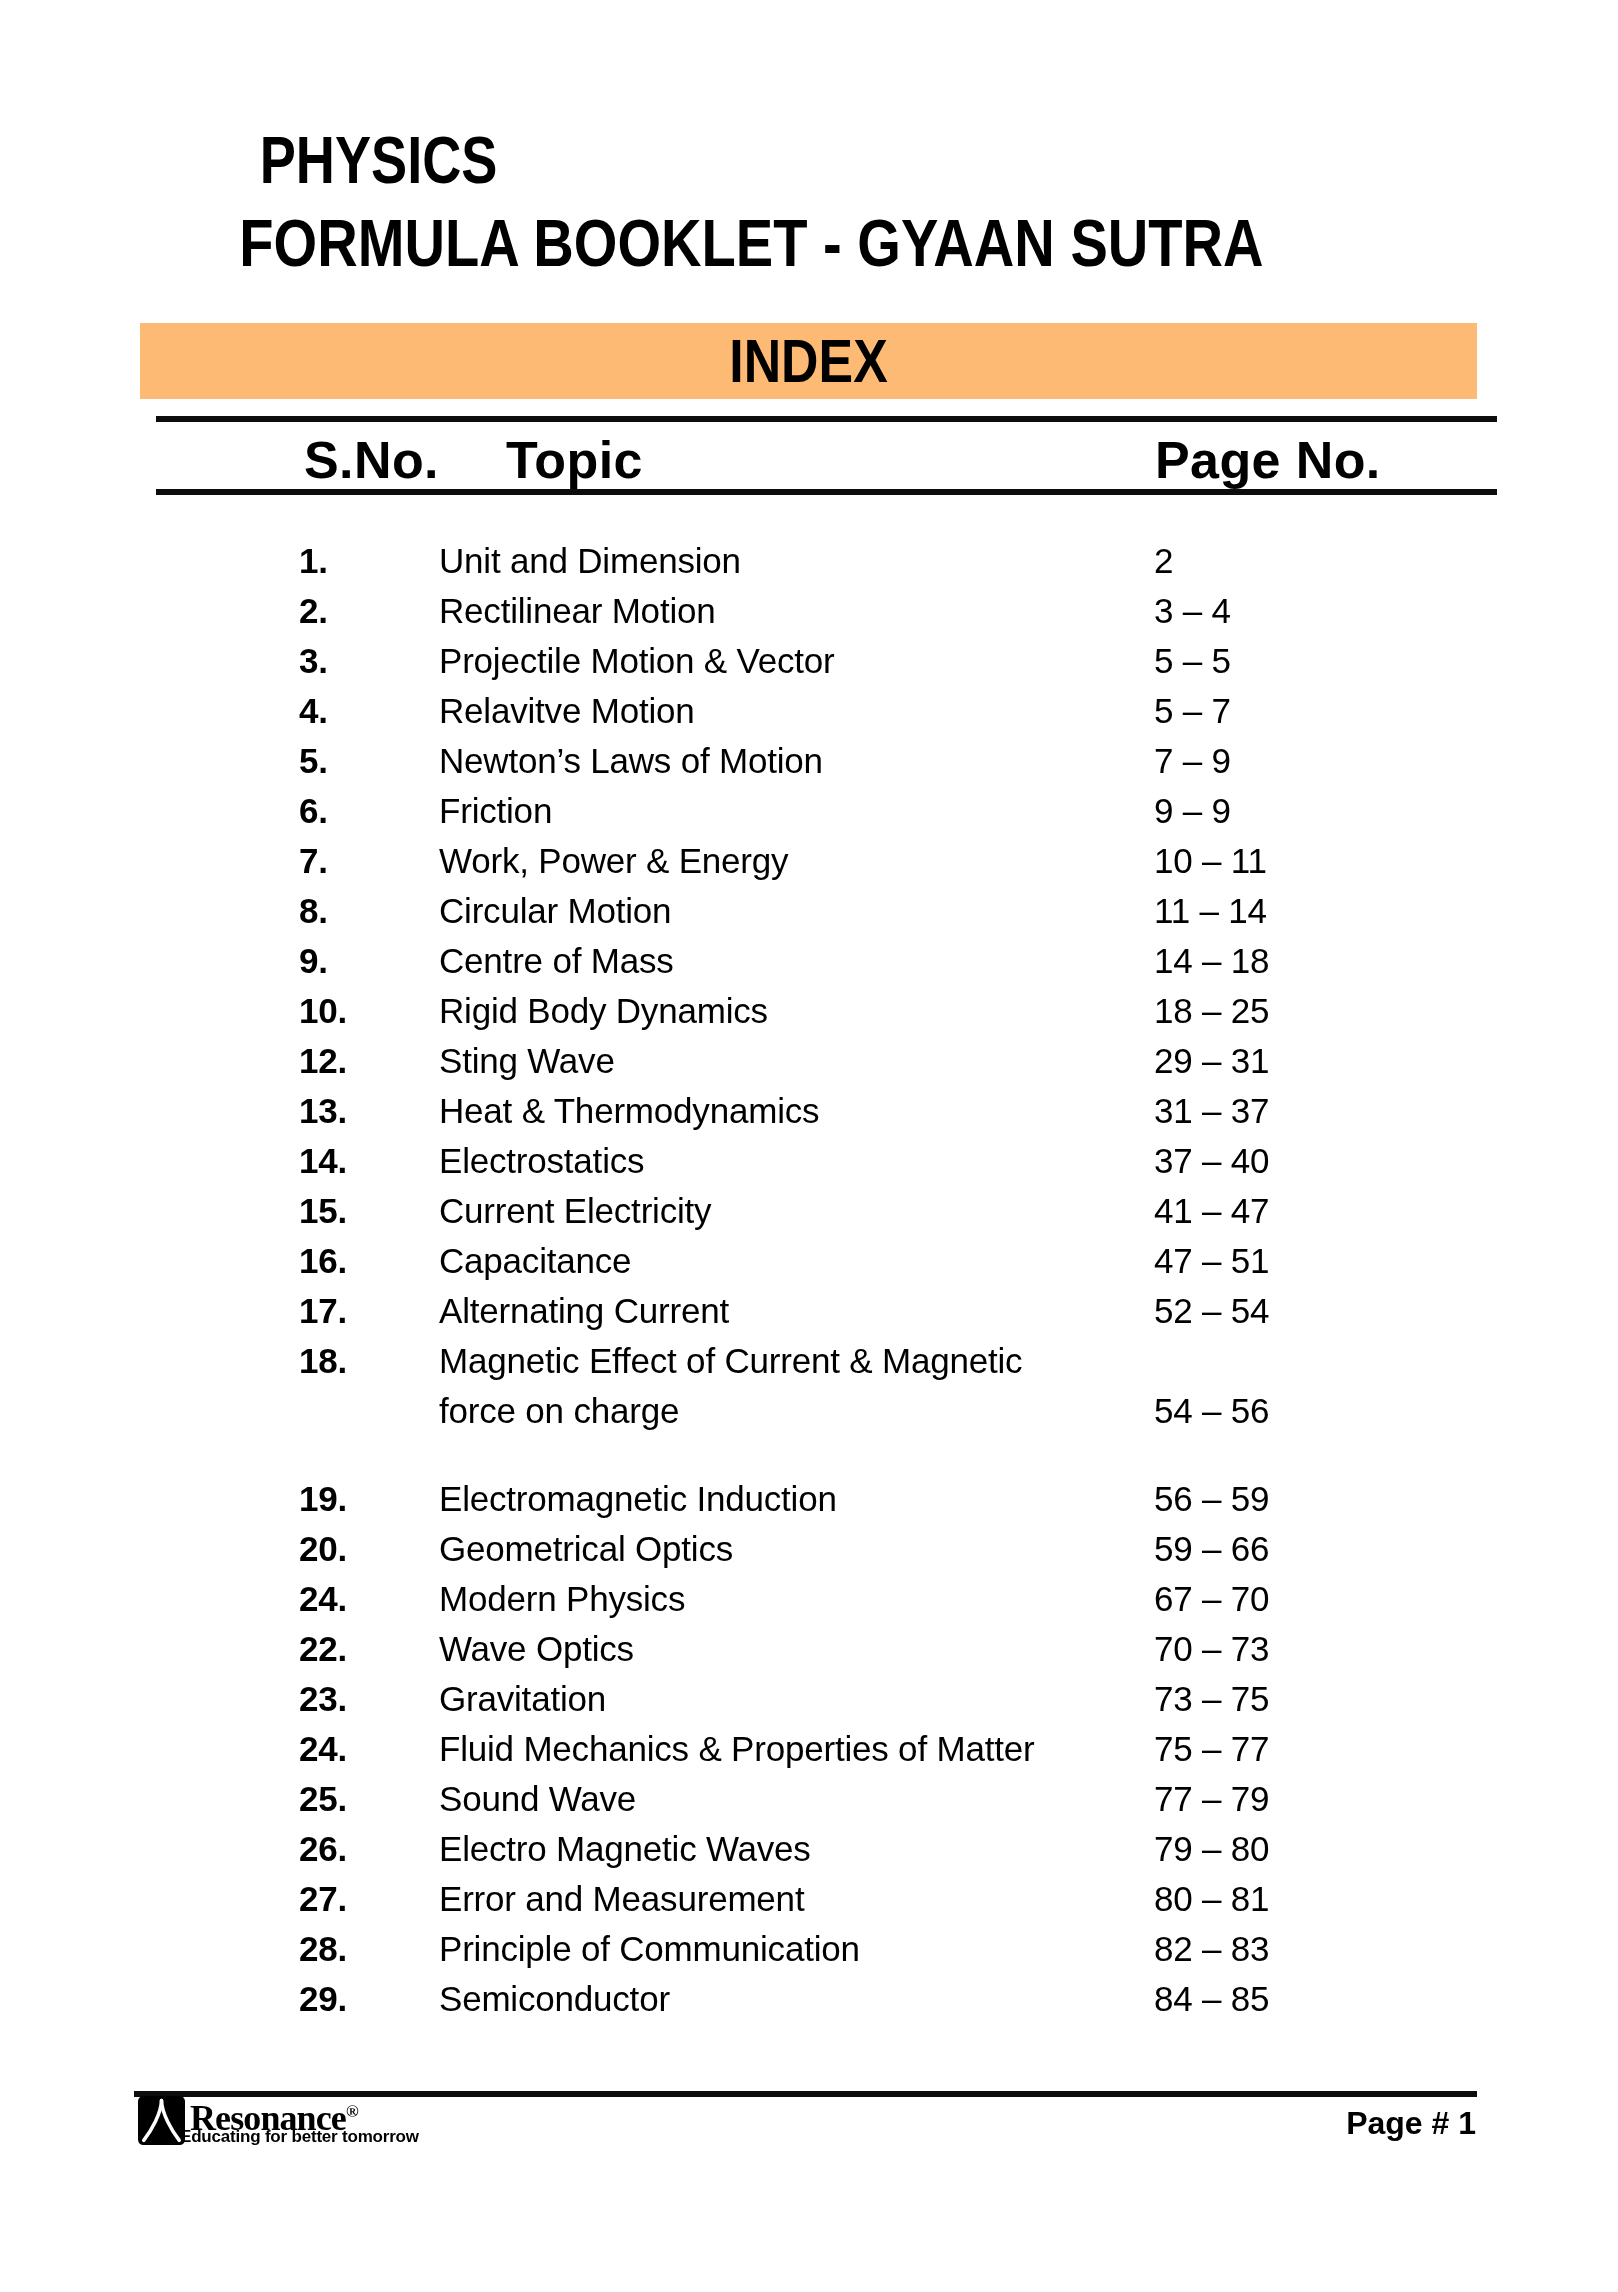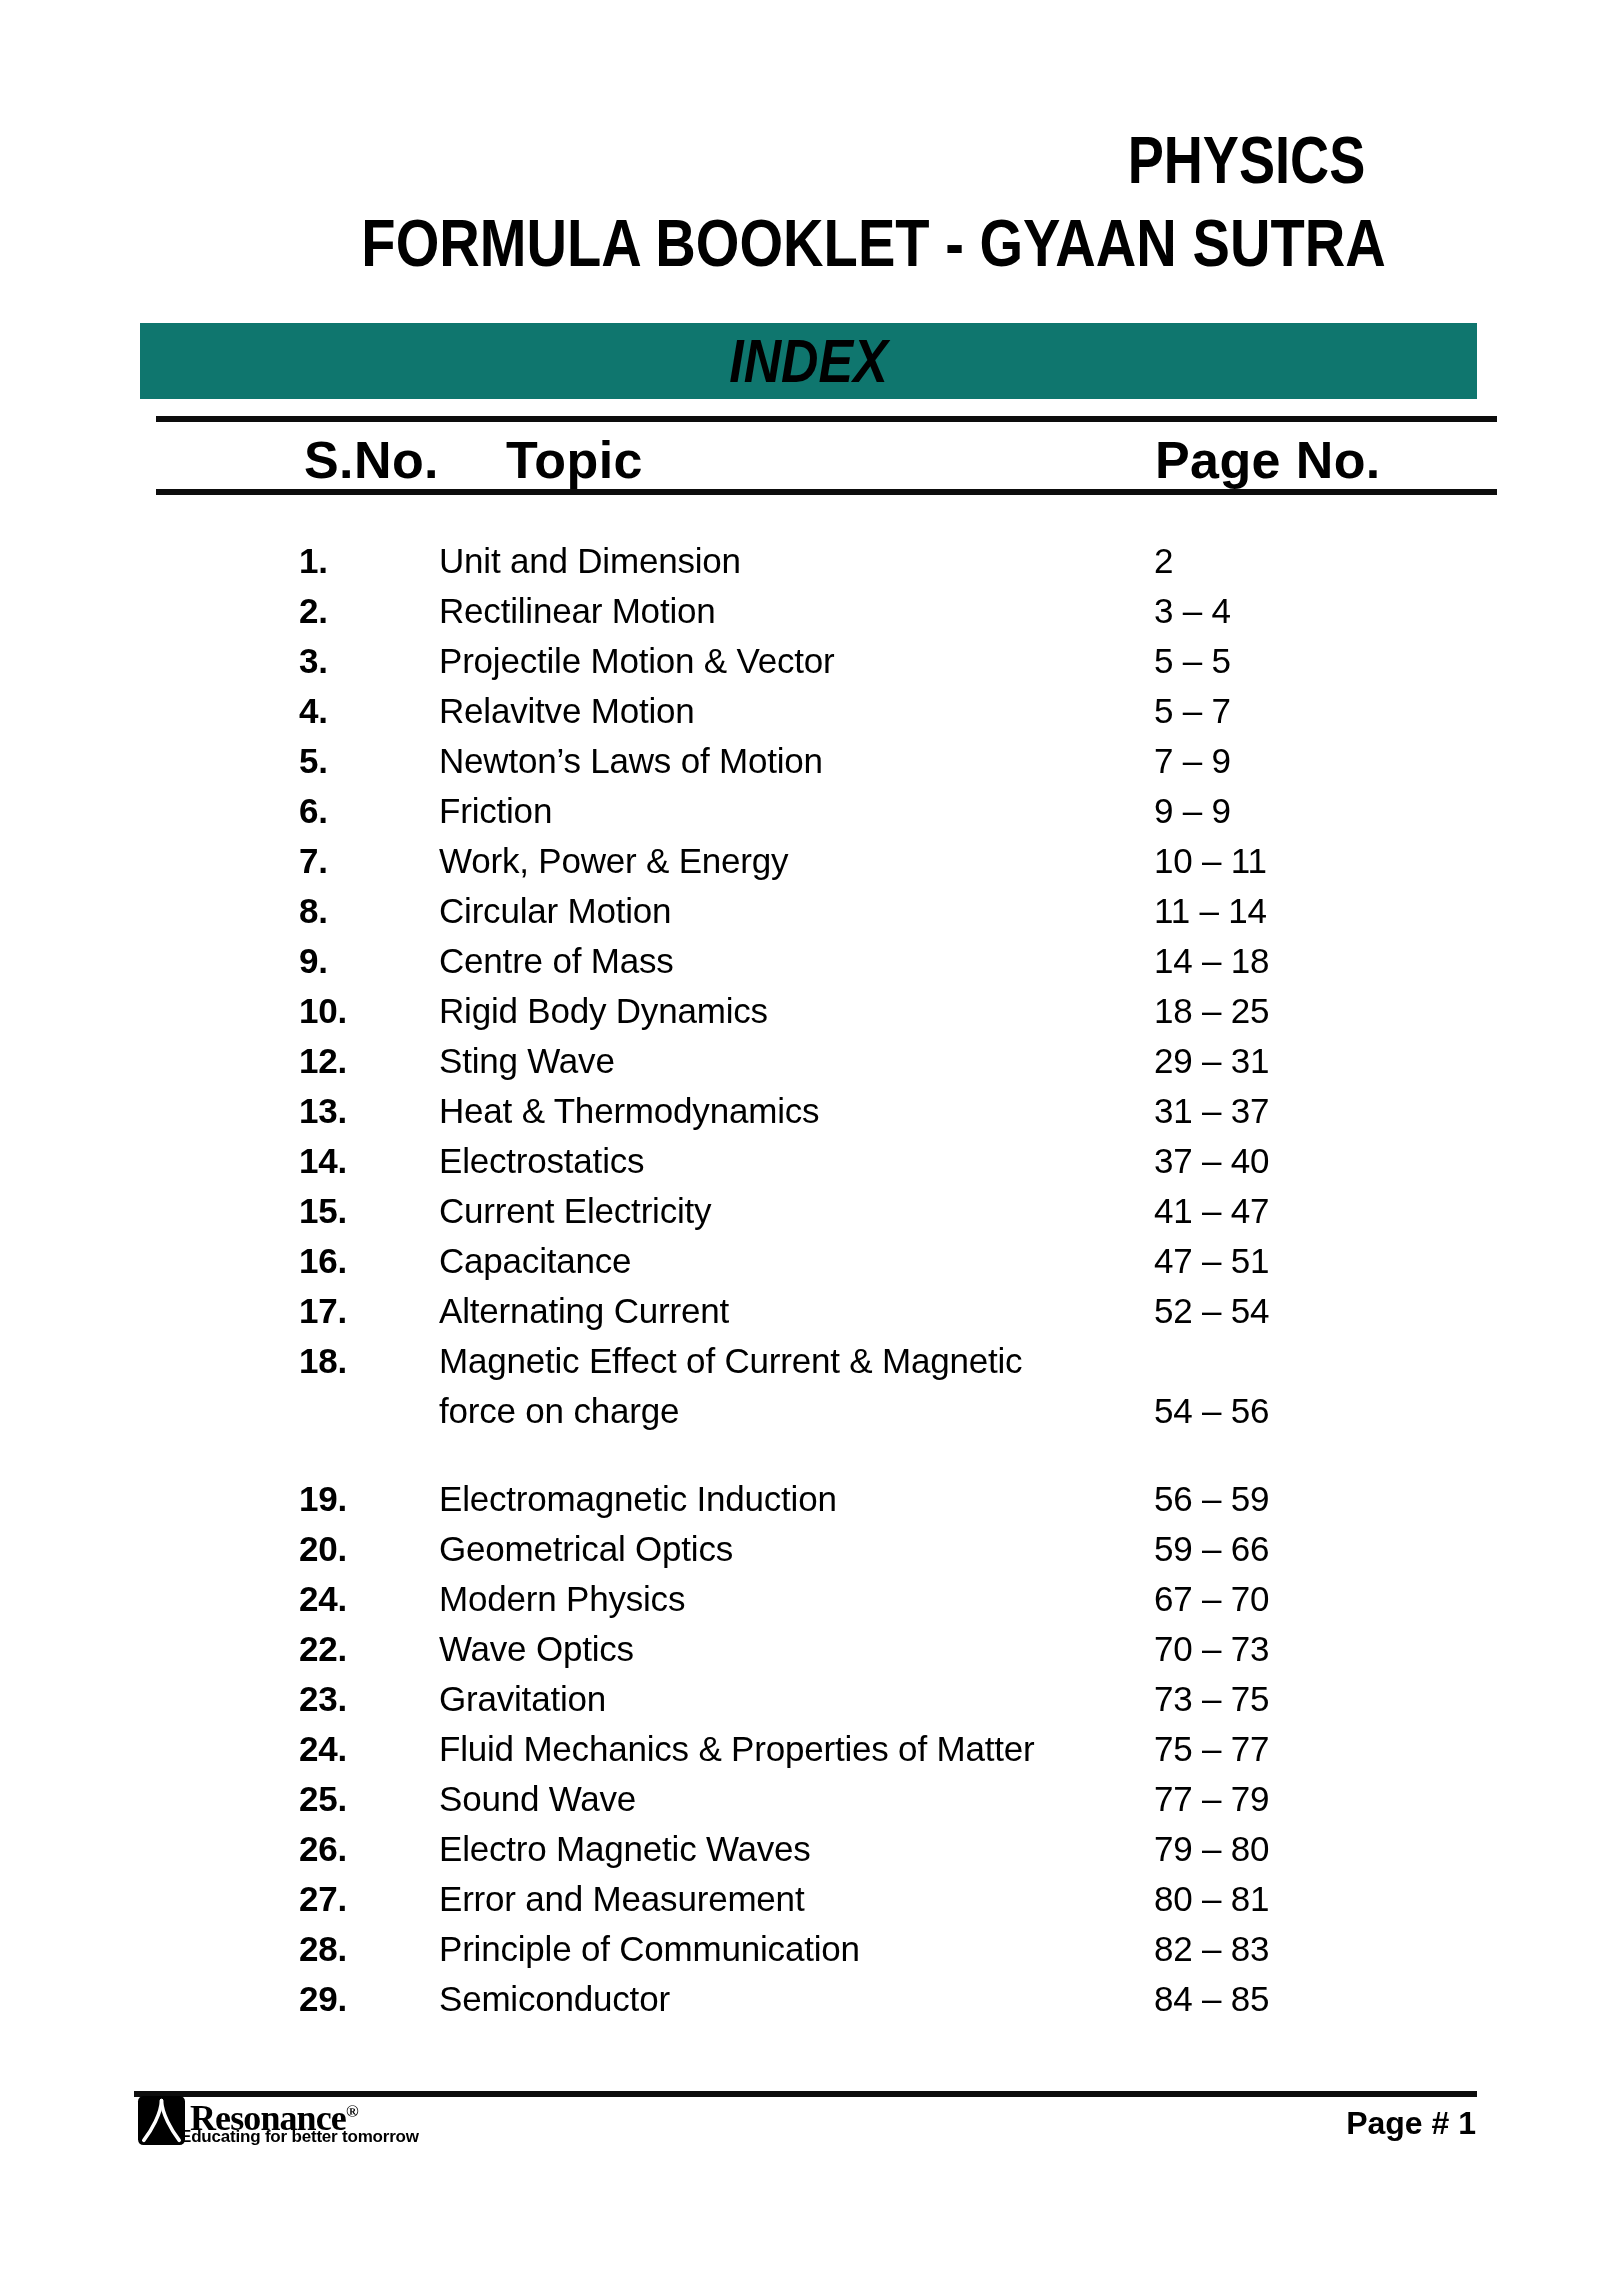--- a/index.html
+++ b/index.html
@@ -5,21 +5,21 @@
   html,body{margin:0;padding:0;background:#ffffff;}
   .page{
     position:relative;
     width:1618px;height:2293px;
     background:#ffffff;
     color:#000;
     font-family:"Liberation Sans", sans-serif;
     overflow:hidden;
   }
   
-  .titles{position:absolute;left:124px;top:124px;width:1364px;text-align:right;}
+  .titles{position:absolute;left:137px;top:124px;width:1364px;text-align:left;}
   .title1{
     margin:0;font-size:66px;font-weight:bold;line-height:72px;
     transform:scaleX(0.82);transform-origin:50% 50%;
     letter-spacing:0px;white-space:nowrap;
   }
   .title2{
     margin:10.7px 0 0 0;font-size:66px;font-weight:bold;line-height:72px;
     transform:scaleX(0.85);transform-origin:50% 50%;
     white-space:nowrap;
   }
@@ -73,21 +73,21 @@
 </head>
 <body>
 
 <div class="page">
 
   <div class="titles">
     <h1 class="title1">PHYSICS</h1>
     <h1 class="title2">FORMULA BOOKLET - GYAAN SUTRA</h1>
   </div>
 
-  <div class="index-bar" style="background: #0f766e; font-style: italic;">
+  <div class="index-bar" style="background: #fdba74;">
     <h2 class="index-heading">INDEX</h2>
   </div>
 
   <div class="rule rule-header-top"></div>
   <div class="rule rule-header-bottom"></div>
 
   <div class="col-header h-sno">S.No.</div>
   <div class="col-header h-topic">Topic</div>
   <div class="col-header h-page">Page No.</div>
 

